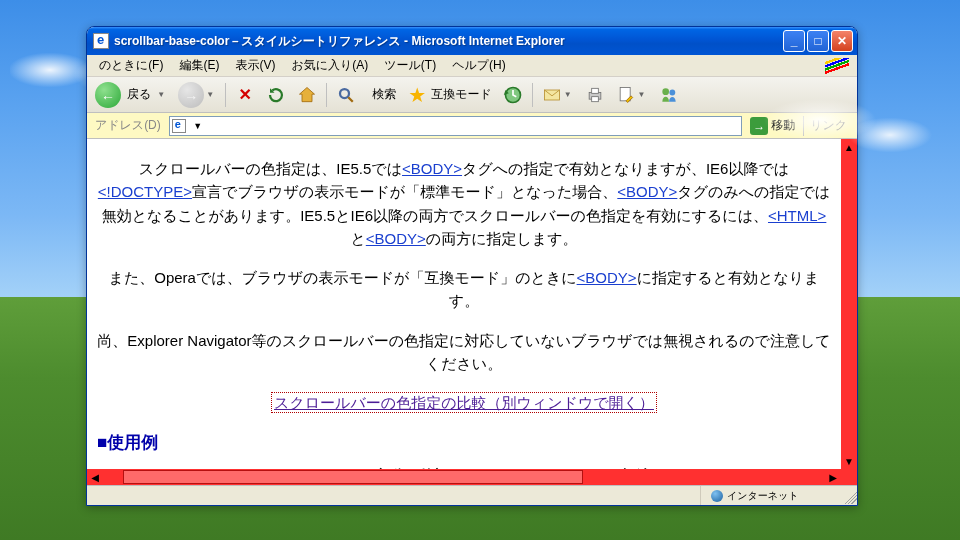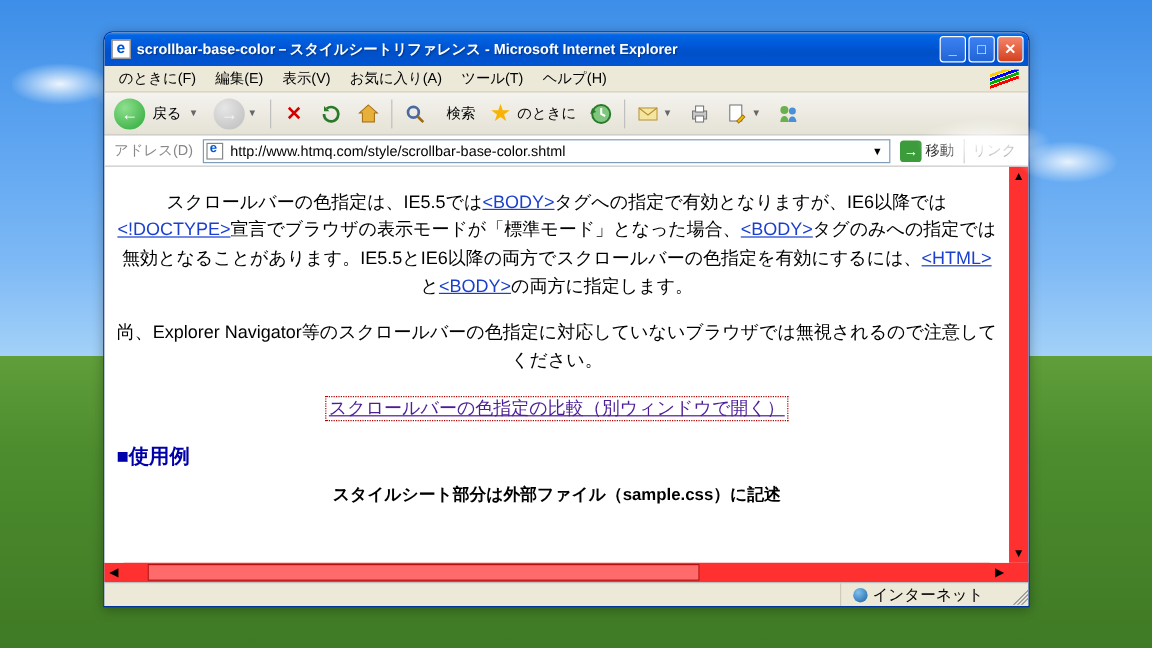--- a/index.html
+++ b/index.html
@@ -116,21 +116,21 @@
   .ico-home svg{width:20px;height:20px;}
   .ico-search svg{width:18px;height:18px;}
   .ico-star{color:#f8b400;font-size:20px;}
   .ico-hist svg{width:20px;height:20px;}
   .ico-mail svg{width:20px;height:20px;}
   .ico-print svg{width:20px;height:20px;}
   .ico-edit svg{width:20px;height:20px;}
   .ico-msg svg{width:22px;height:20px;}
   .addrbar{
     height:26px;
-    background:#ffffff;
+    background:#fef9c3;
     border-bottom:1px solid #bfbfbf;
     display:flex;align-items:center;
     padding:0 4px; gap:4px;
   }
   .addr-label{color:#888;padding:0 4px;}
   .addr-input{
     flex:1; height:20px;
     background:#fff;border:1px solid #7f9db9;
     display:flex;align-items:center;
     padding:0 2px; gap:4px;
@@ -174,21 +174,21 @@
   .vscroll .track{flex:1;background:#ff3030;}
   .hscroll-row{height:16px;display:flex;background:#ff3030;}
   .hscroll-row .arrow{width:16px;background:#ff3030;color:#000;font-size:10px;display:flex;align-items:center;justify-content:center;}
   .hscroll-row .track{flex:1;background:#ff3030;position:relative;}
   .hscroll-row .thumb{position:absolute;top:1px;bottom:1px;left:20px;width:460px;background:#ff6a6a;border:1px solid #b51010;}
   .hscroll-row .corner{width:16px;background:#ff3030;}
 
   .statusbar{
     height:20px;background:#ece9d8;border-top:1px solid #bfbfbf;
     display:flex;align-items:center;
-    font-size:13px;
+    font-size:10px;
   }
   .statusbar .panel{flex:1;border-right:1px solid #cfcabb;height:100%;}
   .statusbar .zone{display:flex;align-items:center;gap:4px;padding:0 10px;min-width:140px;}
   .globe{width:12px;height:12px;border-radius:50%;background:radial-gradient(circle at 35% 30%,#7ec0f0,#1a60a0);}
   .grip{width:16px;height:16px;background:
     linear-gradient(135deg,transparent 60%,#a0a0a0 60%,#a0a0a0 65%,transparent 65%),
     linear-gradient(135deg,transparent 70%,#a0a0a0 70%,#a0a0a0 75%,transparent 75%),
     linear-gradient(135deg,transparent 80%,#a0a0a0 80%,#a0a0a0 85%,transparent 85%);
   }
 </style>
@@ -253,21 +253,21 @@
       <span class="ico ico-search">
           <svg viewBox="0 0 24 24">
             <circle cx="10" cy="10" r="6" fill="none" stroke="#4a6aa0" stroke-width="3"></circle>
             <line x1="15" y1="15" x2="21" y2="21" stroke="#a06a10" stroke-width="3"></line>
           </svg>
         </span>
       <span style="margin-left:16px;">検索</span>
     </span>
     <span class="tbtn">
       <span class="ico ico-star">★</span>
-      <span style="margin-left:4px;">のときに</span>
+      <span style="margin-left:4px;">互換モード</span>
     </span>
     <span class="tbtn">
         <span class="ico ico-hist">
           <svg viewBox="0 0 24 24">
             <circle cx="12" cy="12" r="9" fill="#7fc77f" stroke="#2a7a2a" stroke-width="2"></circle>
             <path d="M12 6v6l4 2" stroke="#fff" stroke-width="2" fill="none"></path>
             <path fill="#2a7a2a" d="M3 6l-2 6 6-2z"></path>
           </svg>
         </span>
       </span>
@@ -308,34 +308,36 @@
             <path d="M12 20c0-3.5 2-5.5 4-5.5s4 2 4 5.5" fill="#4a90d9"></path>
           </svg>
         </span>
       </span>
   </div>
 
   <div class="addrbar">
     <span class="addr-label">アドレス(D)</span>
     <span class="addr-input">
       <span class="pg-ico"></span>
-      <input type="text" value="http://www.htmq.com/style/scrollbar-base-color.shtml" style="">
       <span class="addr-dd">▼</span>
     </span>
     <span class="go-btn">
       <span class="go-arrow">→</span>
       <span>移動</span>
     </span>
     <span class="link-label">リンク</span>
   </div>
 
   <div class="content-wrap">
     <div class="page">
       <p>
         <span>スクロールバーの色指定は、IE5.5では</span><a href="#">&lt;BODY&gt;</a><span>タグへの指定で有効となりますが、IE6以降では</span><a href="#">&lt;!DOCTYPE&gt;</a><span>宣言でブラウザの表示モードが「標準モード」となった場合、</span><a href="#">&lt;BODY&gt;</a><span>タグのみへの指定では無効となることがあります。IE5.5とIE6以降の両方でスクロールバーの色指定を有効にするには、</span><a href="#">&lt;HTML&gt;</a><span>と</span><a href="#">&lt;BODY&gt;</a><span>の両方に指定します。</span>
+      </p>
+      <p>
+        <span>また、Operaでは、ブラウザの表示モードが「互換モード」のときに</span><a href="#">&lt;BODY&gt;</a><span>に指定すると有効となります。</span>
       </p>
       <p>尚、Explorer Navigator等のスクロールバーの色指定に対応していないブラウザでは無視されるので注意してください。</p>
       <p class="cmp-link"><a href="#">スクロールバーの色指定の比較（別ウィンドウで開く）</a></p>
       <div class="heading">■使用例</div>
       <div class="example-caption" style="margin-top:8px;">スタイルシート部分は外部ファイル（sample.css）に記述</div>
     </div>
     <div class="vscroll">
       <div class="arrow">▲</div>
       <div class="track"></div>
       <div class="arrow">▼</div>

